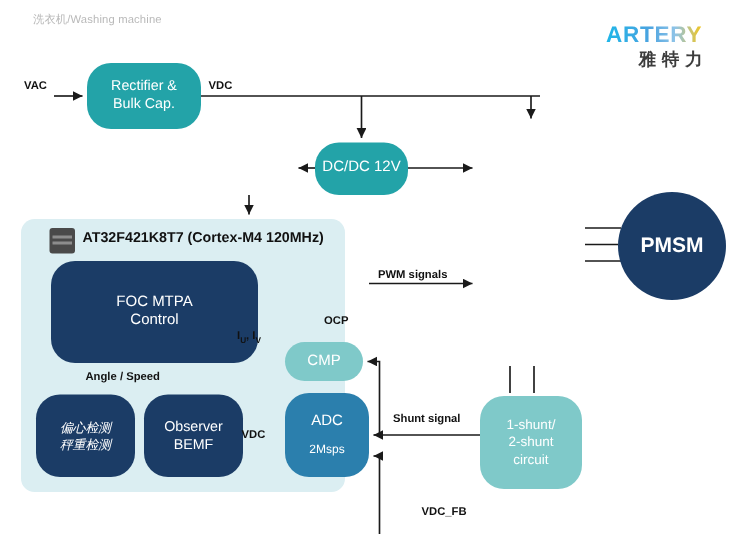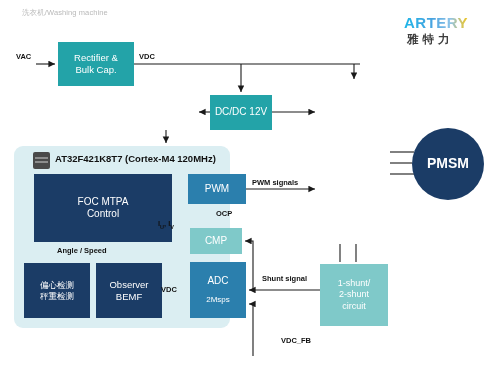--- a/index.html
+++ b/index.html
@@ -29,21 +29,21 @@
     color: #b9b9b9;
     letter-spacing: 0.1px;
     white-space: nowrap;
   }
 
   
   #logo { left: 398px; top: 12px; width: 96px; height: 40px; }
   #logo-cn {
     position: absolute; left: 9px; top: 20px;
     width: 84px;
-    text-align: left;
+    text-align: center;
     font-size: 11.5px;
     font-weight: bold;
     color: #3c3c3c;
     letter-spacing: 4px;
     white-space: nowrap;
   }
 
   
   #mcu-container {
     left: 14px; top: 146px;
@@ -69,21 +69,21 @@
   #mcu-title {
     left: 55px; top: 153px;
     font-size: 9.5px;
     font-weight: bold;
     color: #111;
     white-space: nowrap;
   }
 
   
   .box {
-    border-radius: 0;
+    border-radius: 16px;
     display: flex;
     flex-direction: column;
     align-items: center;
     justify-content: center;
     text-align: center;
     color: #ffffff;
     line-height: 1.25;
   }
   .box .ln { display: block; width: 100%; }
 
@@ -102,21 +102,21 @@
     border-radius: 50%;
     font-size: 14px; font-weight: bold;
   }
   #shunt      { left: 320px; top: 264px; width: 68px; height: 62px; font-size: 9px; }
 
   #foc        { left: 34px;  top: 174px; width: 138px; height: 68px; font-size: 10px; }
   #pwm        { left: 188px; top: 174px; width: 58px;  height: 30px; font-size: 10px; }
   #cmp        { left: 190px; top: 228px; width: 52px;  height: 26px; font-size: 10px; }
   #adc        { left: 190px; top: 262px; width: 56px;  height: 56px; font-size: 10px; align-items: flex-end; }
   #adc .sub   { font-size: 8px; margin-top: 7px; }
-  #sensorless { left: 24px;  top: 263px; width: 66px;  height: 55px; font-size: 8.5px; }
+  #sensorless { left: 24px;  top: 263px; width: 66px;  height: 55px; font-size: 8.5px; font-style: italic; }
   #bemf       { left: 96px;  top: 263px; width: 66px;  height: 55px; font-size: 9.5px; }
 
   
   .edge-label {
     font-size: 7.5px;
     font-weight: bold;
     color: #111;
     white-space: nowrap;
   }
   #lbl-vac        { left: 16px;  top: 52px; }
@@ -241,23 +241,20 @@
 
   <div class="abs" id="mcu-container"></div>
   <div class="abs" id="mcu-chip-icon"></div>
   <div class="abs" id="mcu-title">AT32F421K8T7 (Cortex-M4 120MHz)</div>
 
   <div class="abs box navy" id="foc">
     <span class="ln">FOC MTPA</span>
     <span class="ln">Control</span>
   </div>
 
-  <div class="abs box blue" id="pwm">
-    <span class="ln">PWM</span>
-  </div>
 
   <div class="abs box teal-light" id="cmp">
     <span class="ln">CMP</span>
   </div>
 
   <div class="abs box blue" id="adc">
     <span class="ln">ADC</span>
     <span class="ln sub">2Msps</span>
   </div>
 

